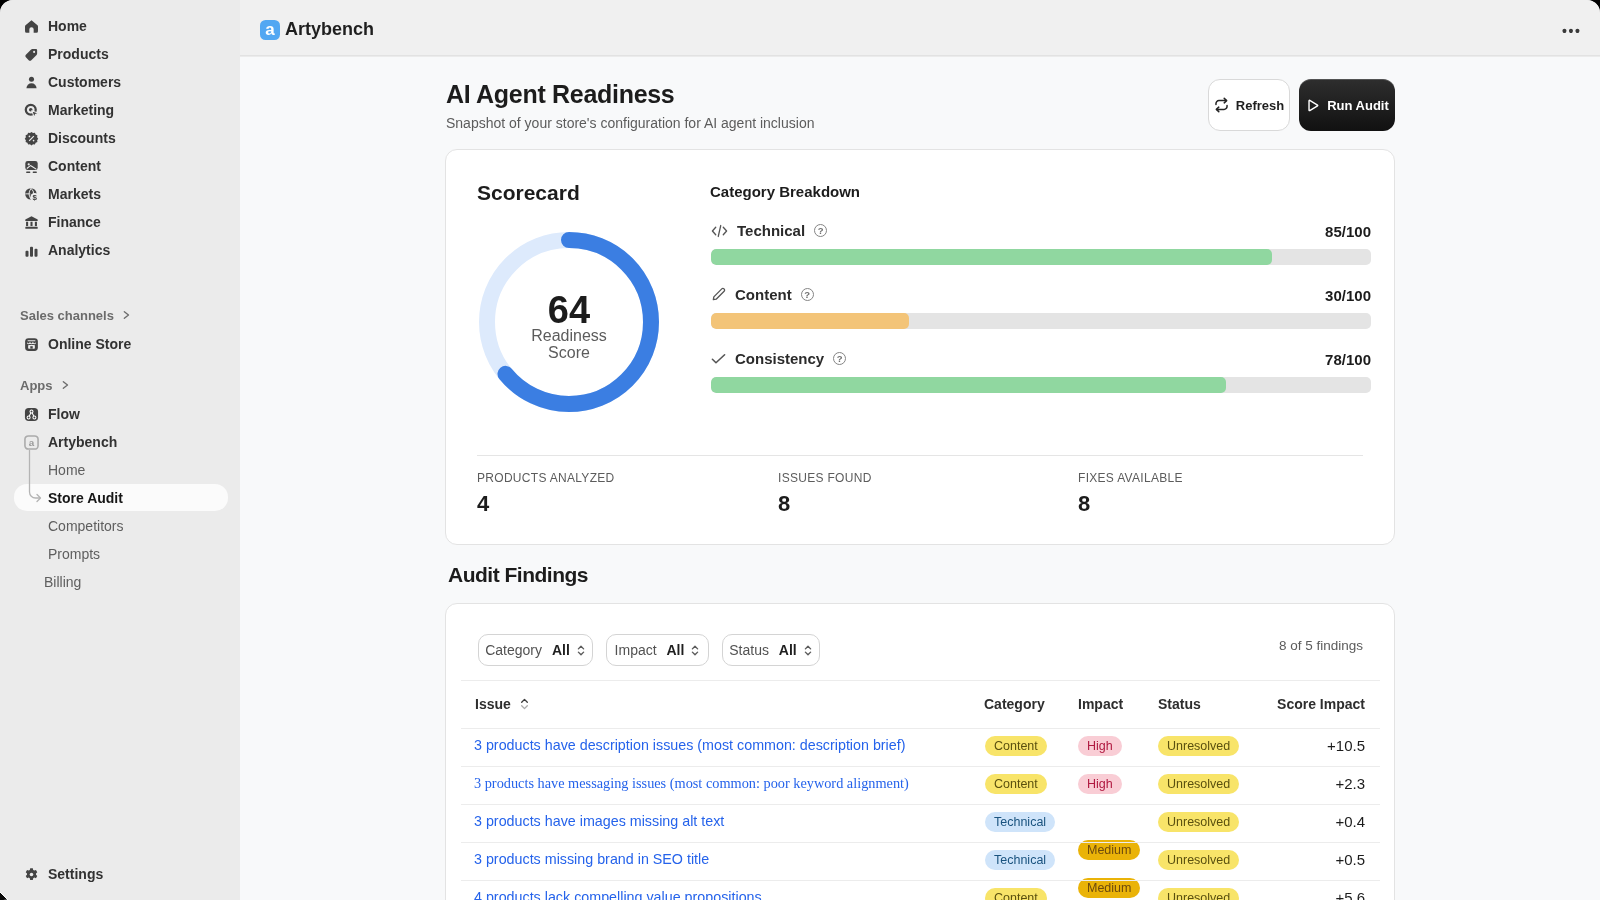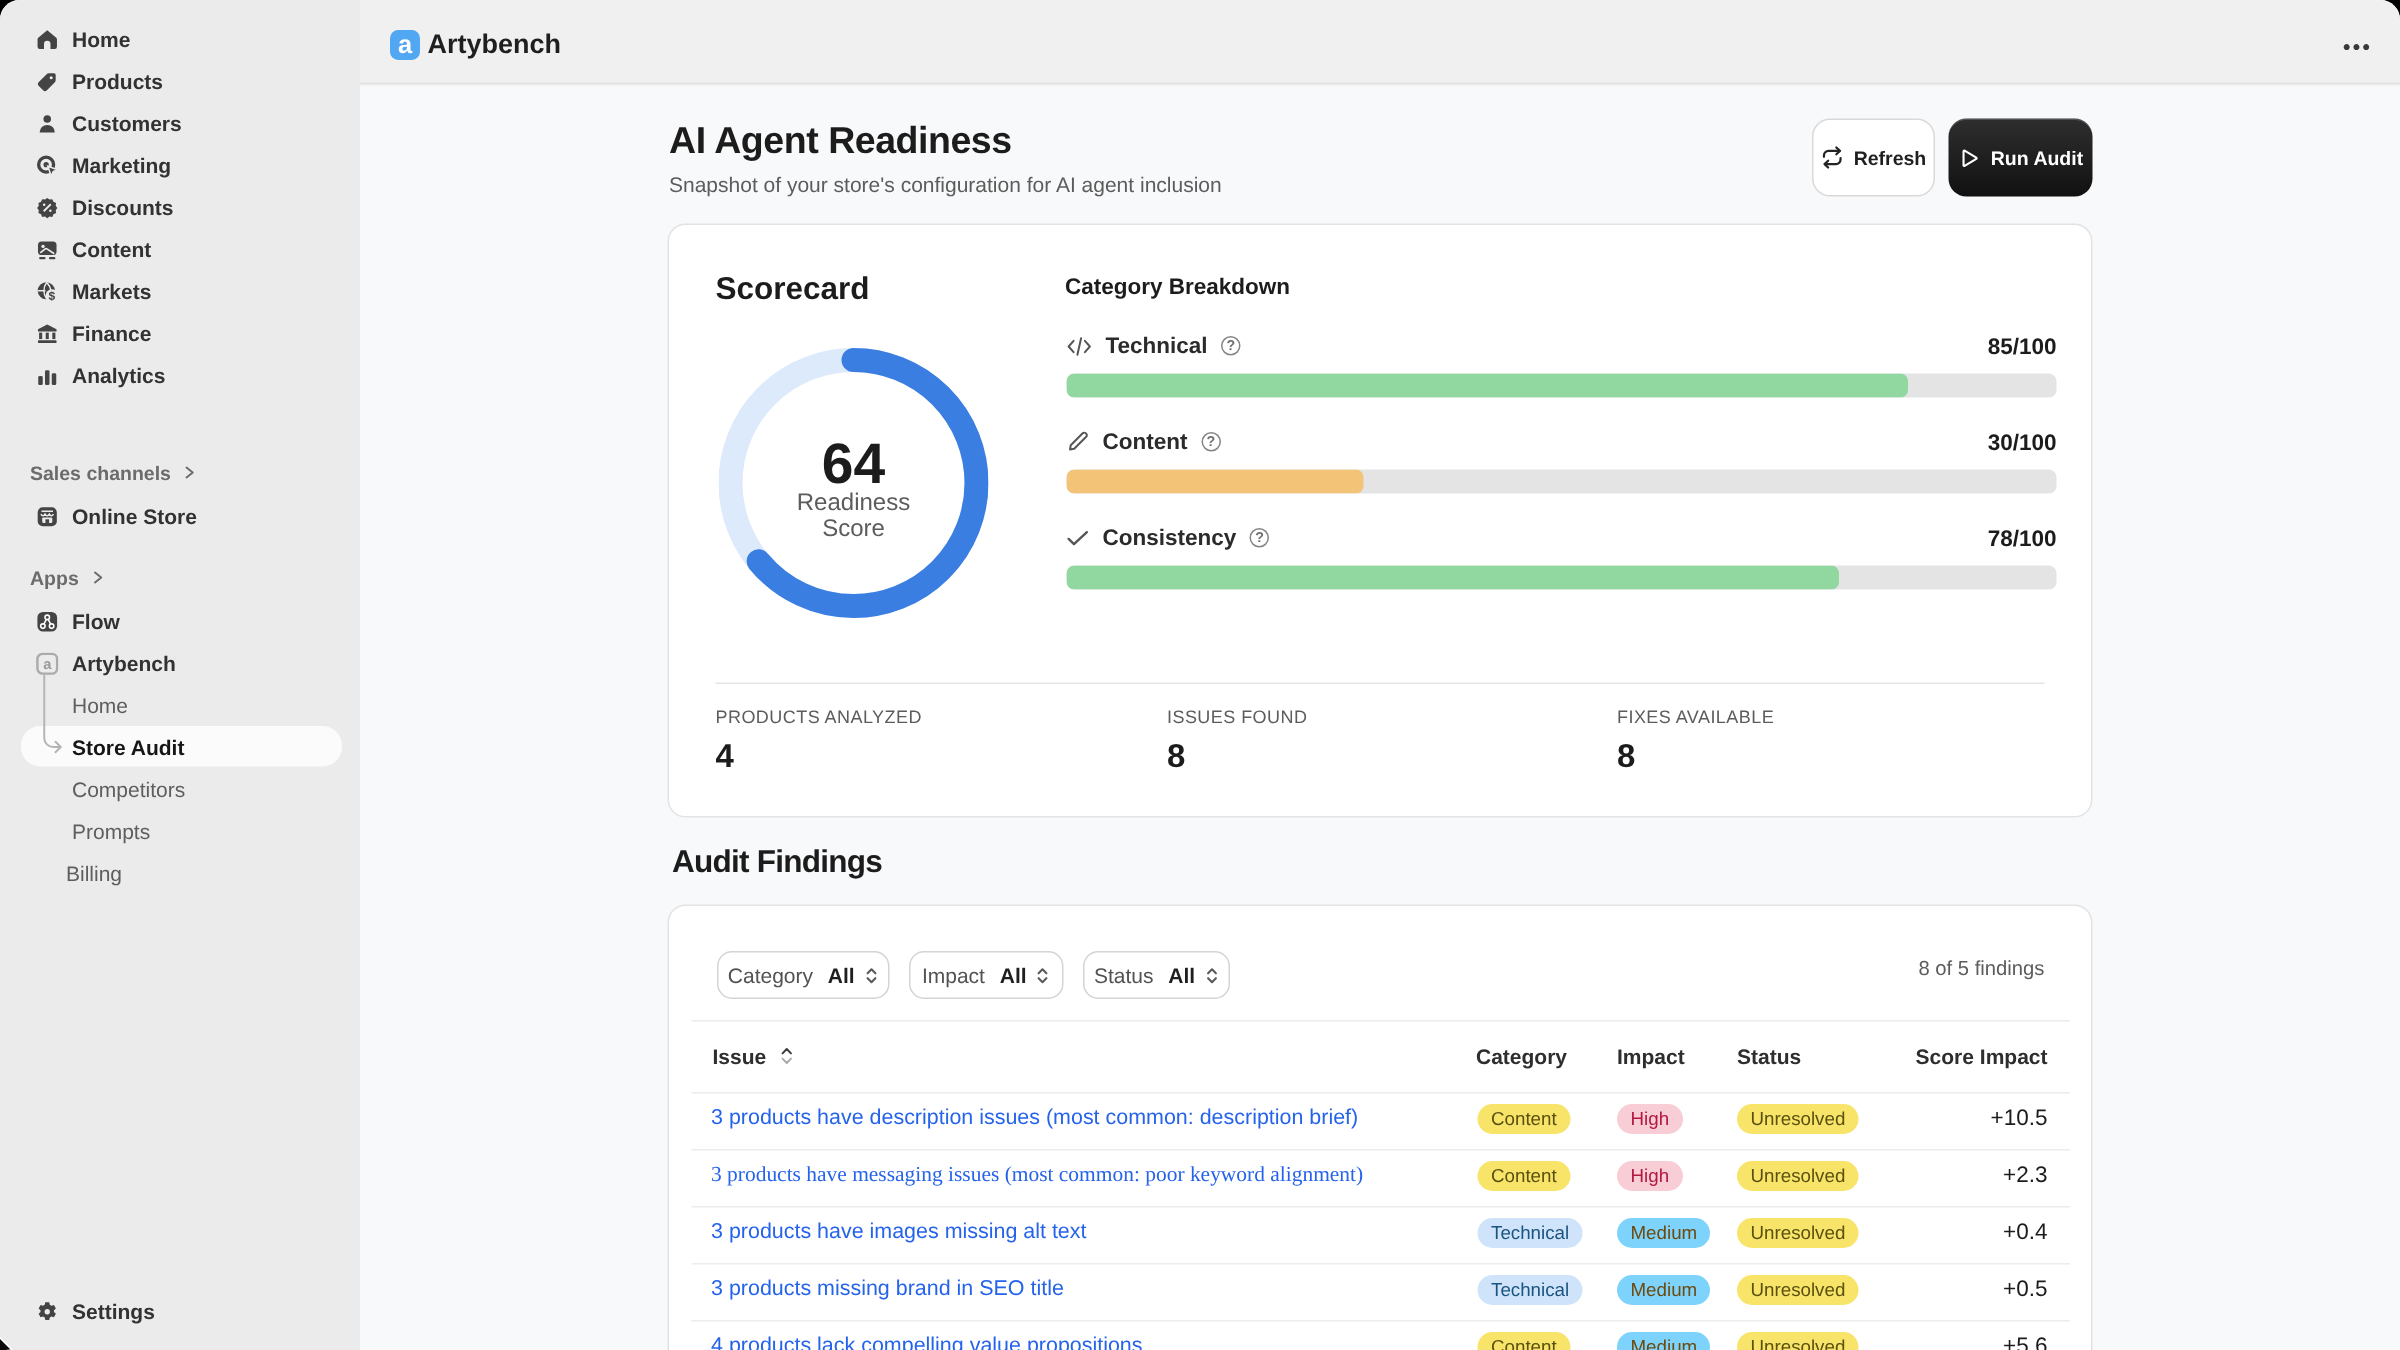--- a/index.html
+++ b/index.html
@@ -47,21 +47,21 @@
   .stat-val { font-size:22px; font-weight:bold; color:#1c1c1c; }
   .filter { position:absolute; top:634px; height:32px; border:1px solid #d4d4d4; border-radius:10px; background:#fff;
             display:flex; align-items:center; justify-content:center; gap:6px; font-size:14px; color:#525252; }
   .filter b { color:#1f1f1f; }
   .hdr { font-size:14px; font-weight:bold; color:#2e2e2e; }
   .link { font-size:14.3px; color:#2563eb; }
   .badge { position:absolute; height:20px; line-height:20px; padding:0 9px; border-radius:10px; font-size:12.5px; }
   .by { background:#f8e469; color:#5a500f; }
   .bp { background:#f9cdd5; color:#b01940; }
   .bb { background:#cfe4fa; color:#1a537f; }
-  .bo { background:#7dd3fc; color:#6d4a0e; }
+  .bo { background:#eab308; color:#6d4a0e;margin-top:28px; }
   .imp { font-size:15px; color:#1c1c1c; }
   .rowline { position:absolute; left:461px; width:919px; height:1px; background:#ececec; }
   .cline { position:absolute; left:477px; width:886px; height:1px; background:#e5e5e5; }
   .help { width:13px; height:13px; border-radius:50%; border:1.1px solid #858585; color:#6f6f6f;
           font-size:9.5px; font-weight:bold; text-align:center; line-height:11.5px; }
 </style>
 </head>
 <body>
 <div class="win">
 

